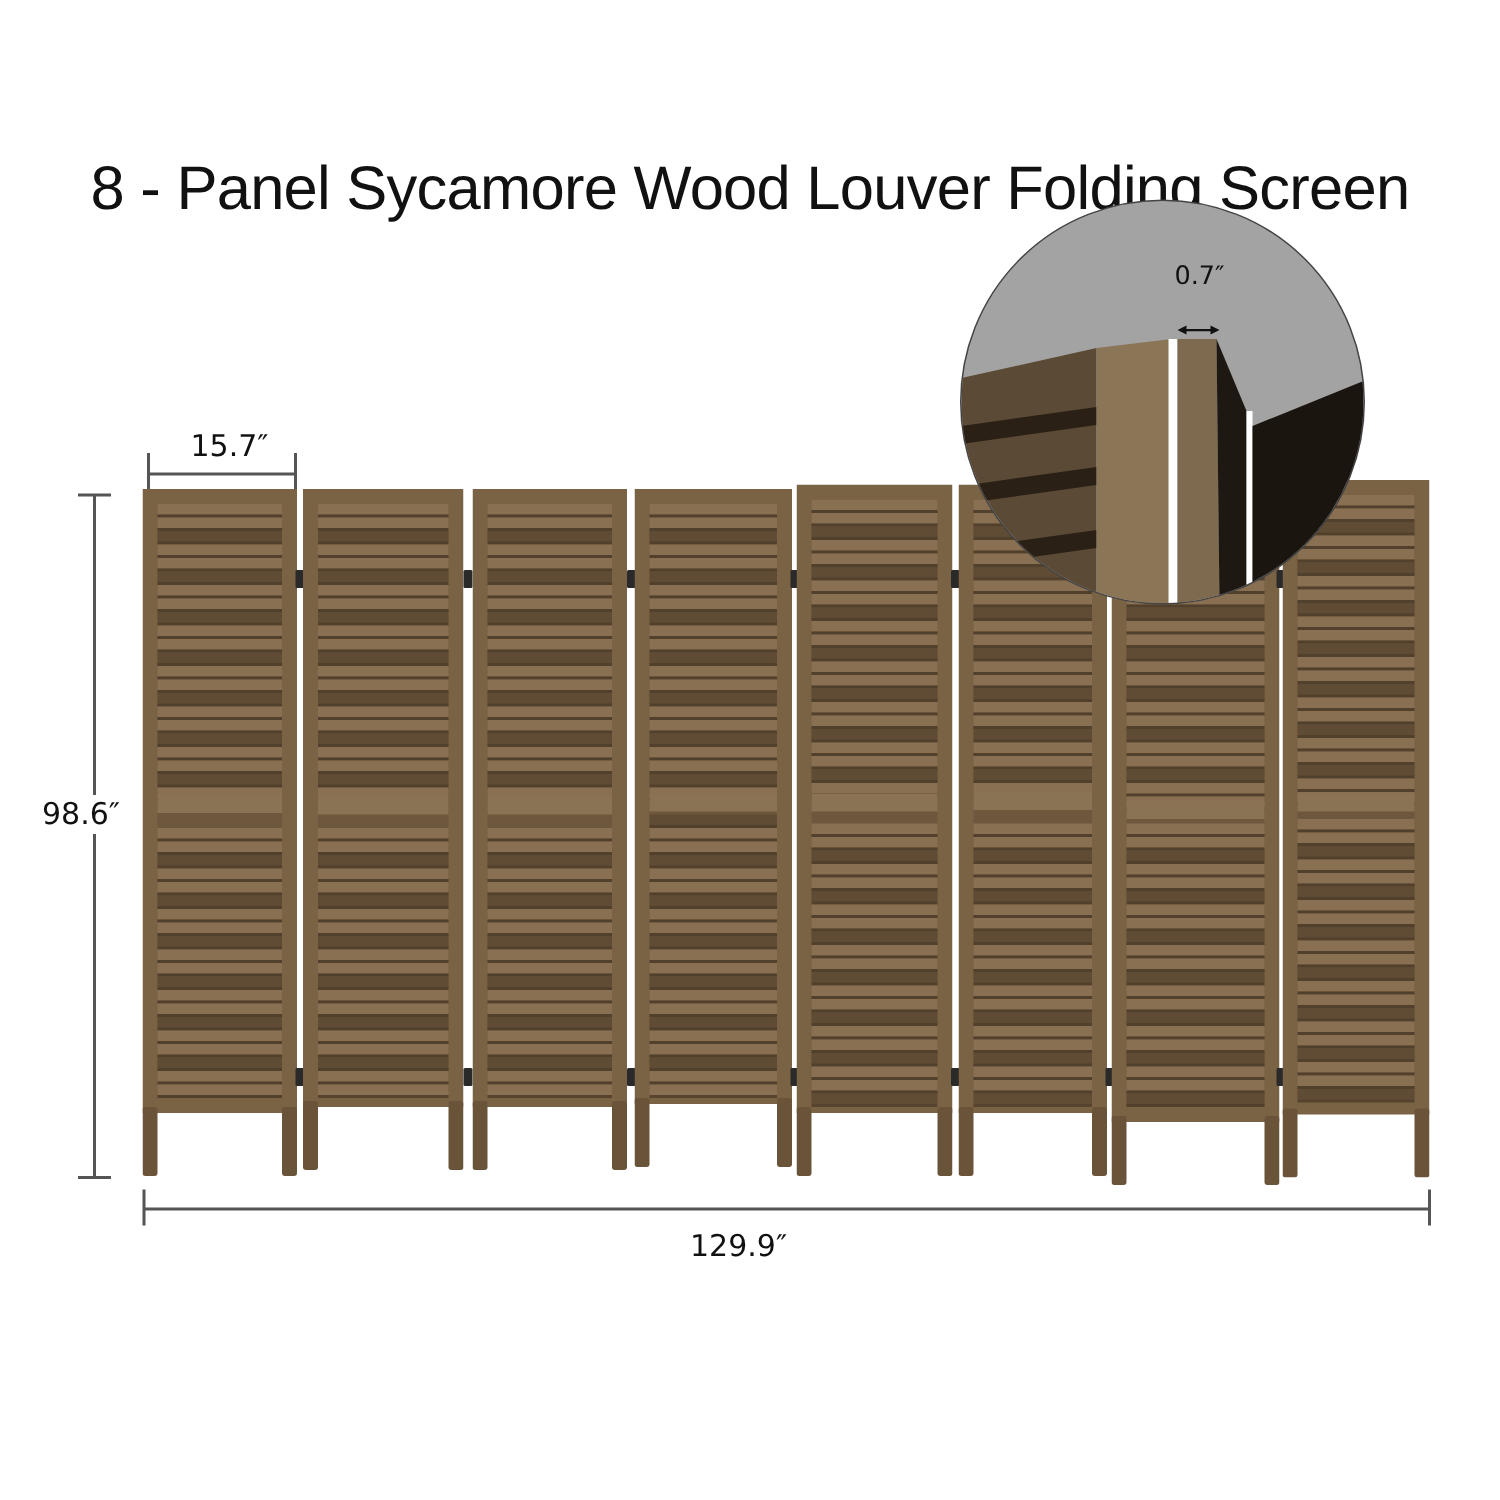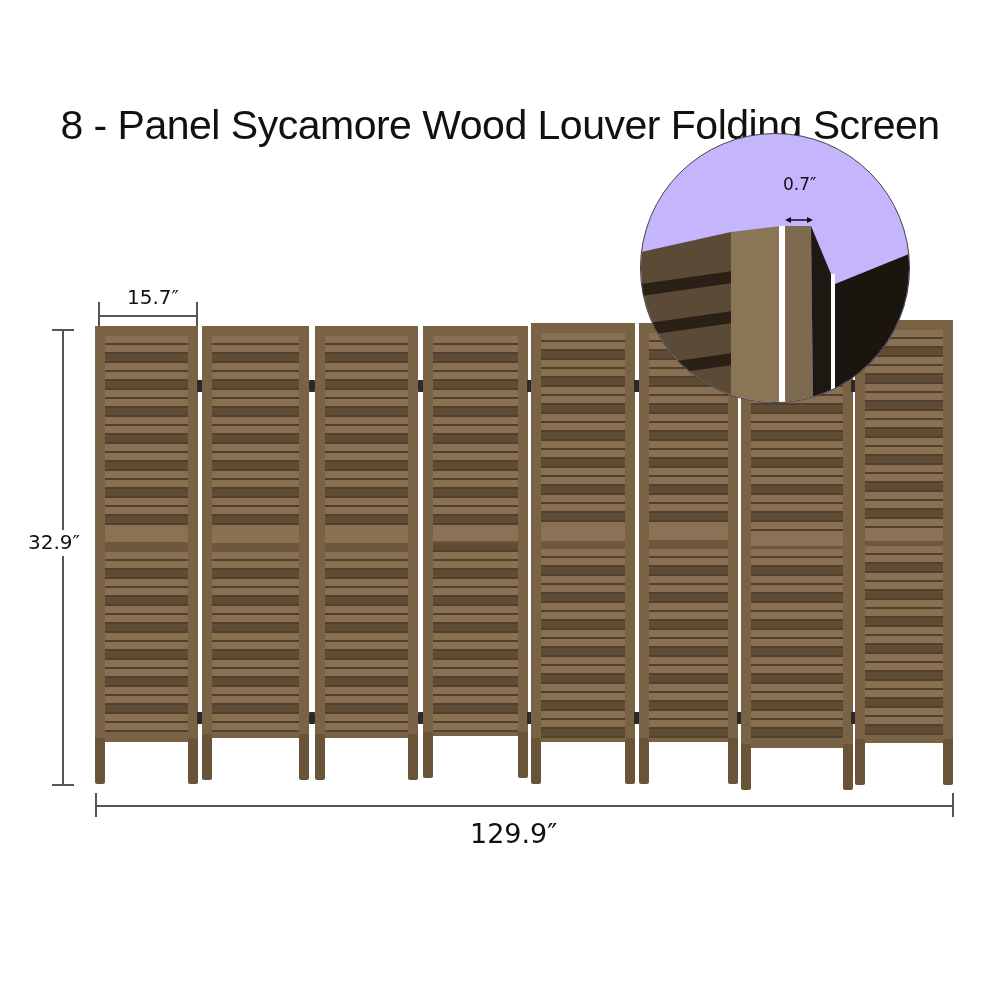--- a/index.html
+++ b/index.html
@@ -1,48 +1,48 @@
 <!DOCTYPE html>
 <html><head>
 <meta charset="utf-8">
 <style>
   html, body { margin:0; padding:0; background:#ffffff; }
   body { width:1000px; height:1000px; position:relative; overflow:hidden; font-family:"Liberation Sans", sans-serif; }
   .title { position:absolute; top:62px; left:0; width:1000px; text-align:center; font-size:41px; color:#111; letter-spacing:-0.5px; font-family:"Liberation Sans", sans-serif;margin-top:40px; }
   .dim { position:absolute; font-size:19px; color:#111; font-family:"DejaVu Sans", sans-serif; }
   .line { position:absolute; background:#555; }
   .panel { position:absolute; }
-  .circle { position:absolute; left:640px; top:133px; width:268px; height:268px; border-radius:50%; border:1.5px solid #444; background:#c4b5fd; overflow:hidden; }
+  .circle { position:absolute; left:640px; top:133px; width:268px; height:268px; border-radius:50%; border:1.5px solid #444; background:#a3a3a3; overflow:hidden; }
   .hinge { position:absolute; width:6px; height:12px; background:#2a2a2a; border-radius:1px; }
 </style>
 </head>
 <body>
 
 <div class="title">8 - Panel Sycamore Wood Louver Folding Screen</div>
 
 <div>
   <div class="line" style="left:100px;top:315px;width:96px;height:1.5px;"></div>
   <div class="line" style="left:98px;top:302px;width:1.5px;height:24px;"></div>
   <div class="line" style="left:196px;top:302px;width:1.5px;height:24px;"></div>
   <div class="dim" style="left:127px;top:285px;font-size:20px;">15.7″</div>
 </div>
 
 <div>
   <div class="line" style="left:62px;top:330px;width:1.5px;height:200px;"></div>
   <div class="line" style="left:62px;top:556px;width:1.5px;height:228px;"></div>
   <div class="line" style="left:52px;top:329px;width:22px;height:1.5px;"></div>
   <div class="line" style="left:52px;top:784px;width:22px;height:1.5px;"></div>
-  <div class="dim" style="left:28px;top:530px;font-size:20px;">32.9″</div>
+  <div class="dim" style="left:28px;top:530px;font-size:20px;">98.6″</div>
 </div>
 
 <div>
   <div class="line" style="left:96px;top:805px;width:856px;height:1.5px;"></div>
   <div class="line" style="left:95px;top:793px;width:1.5px;height:24px;"></div>
   <div class="line" style="left:952px;top:793px;width:1.5px;height:24px;"></div>
-  <div class="dim" style="left:460px;top:818px;font-size:27px;margin-left:10px;">129.9″</div>
+  <div class="dim" style="left:460px;top:818px;font-size:20px;">129.9″</div>
 </div>
 
 <div id="panels">
     <div class="panel" style="left: 95px; top: 326px; width: 103px; height: 458px;">
   <svg width="103" height="458" viewBox="0 0 103 458">
     <rect x="0" y="0" width="103" height="416" fill="#7a6244"></rect>
     <rect x="10" y="10" width="83" height="396" fill="#6d573d"></rect>
     <rect x="10" y="10" width="83" height="7" fill="#8c7355" opacity="0.9"></rect>
         <rect x="10" y="17" width="83" height="2" fill="#3f3022" opacity="0.6"></rect>
         <rect x="10" y="19" width="83" height="7" fill="#8c7355" opacity="0.9"></rect>

